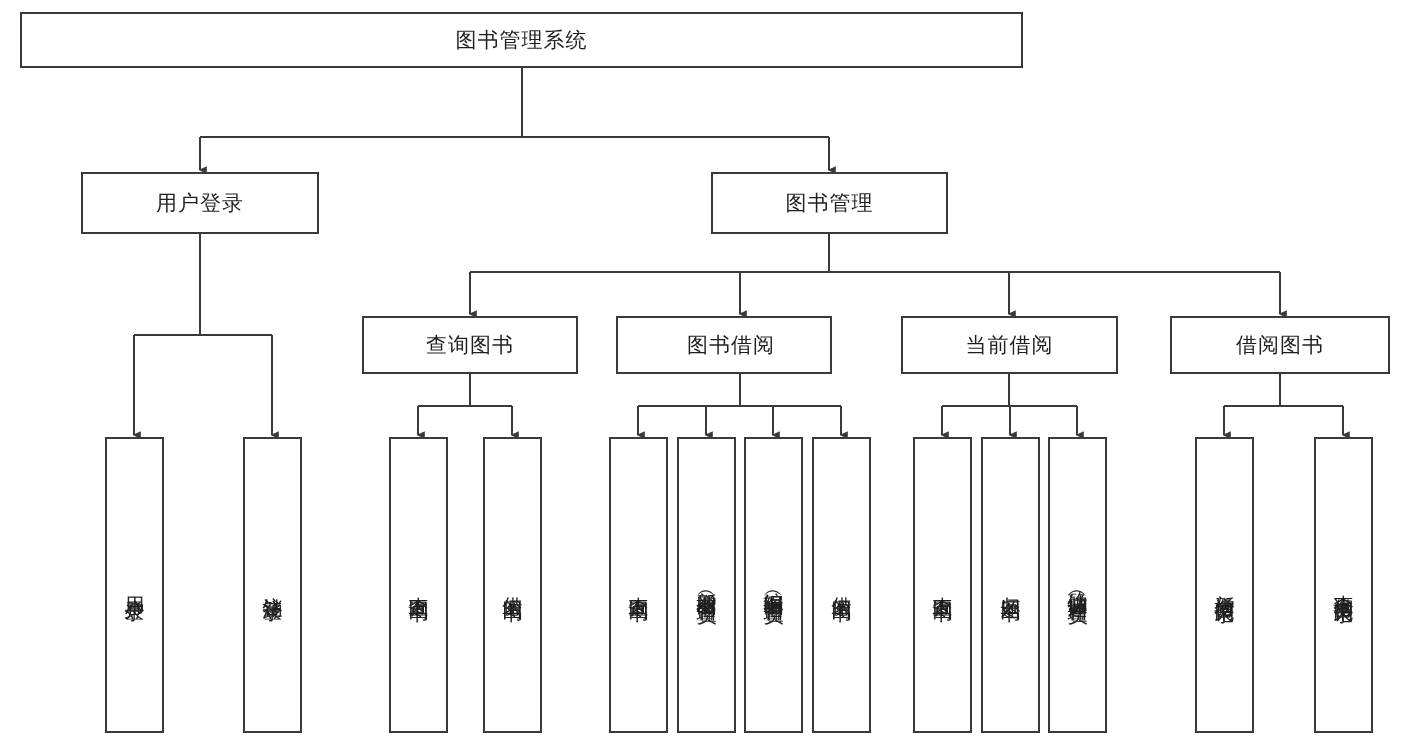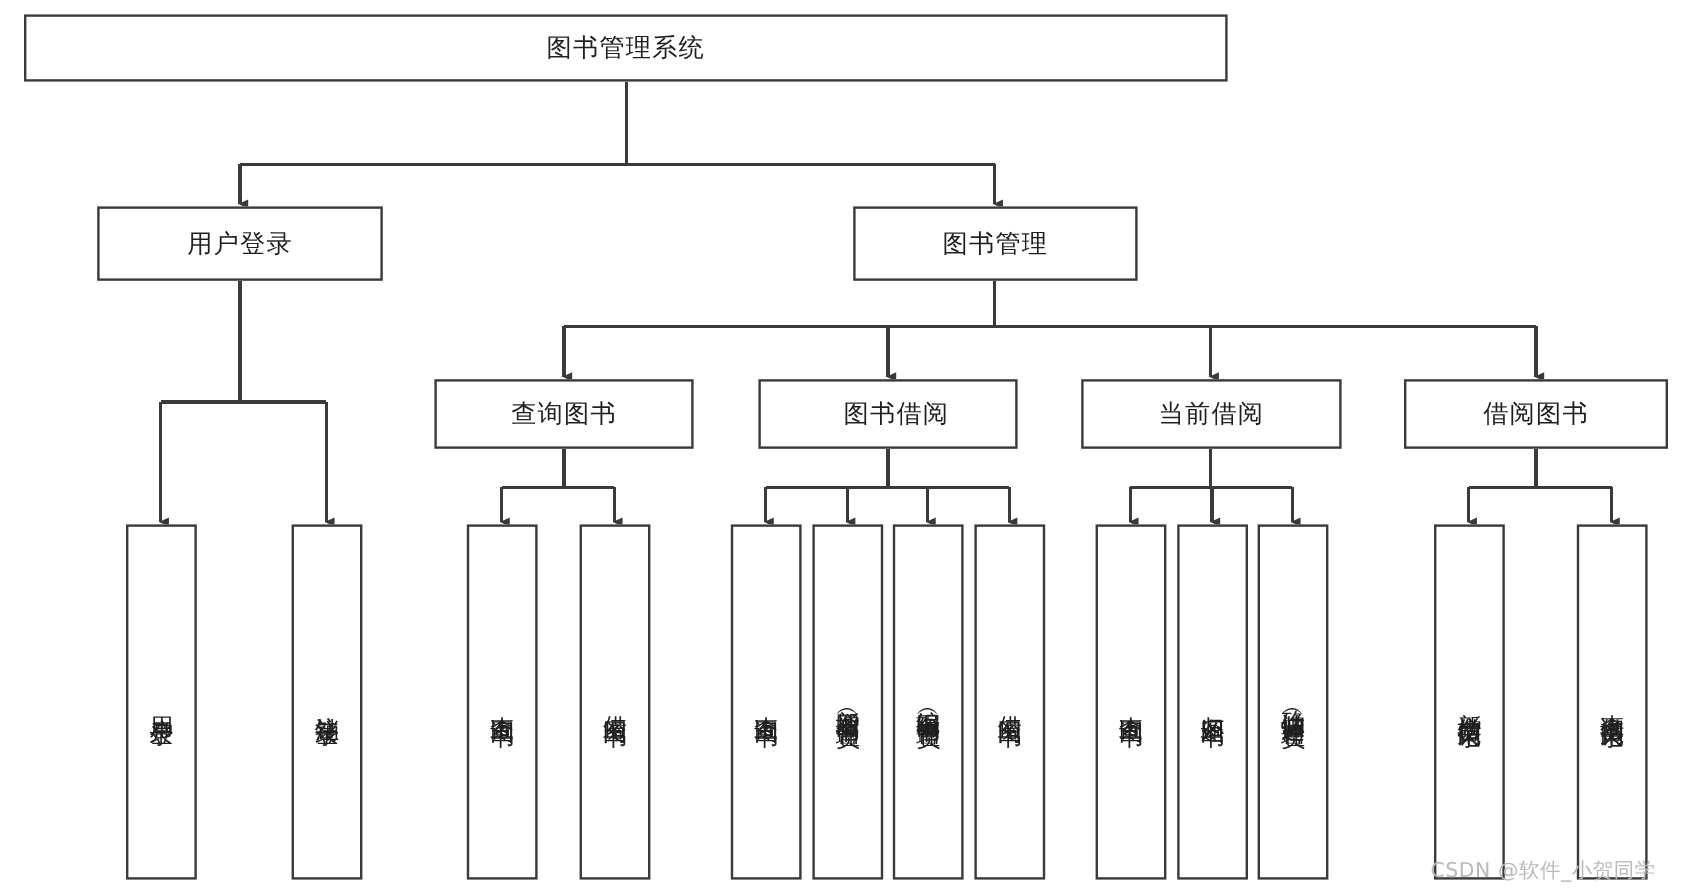--- a/index.html
+++ b/index.html
@@ -112,21 +112,21 @@
       </div>
       <div class="node horiz" style="left: 81px; top: 172px; width: 238px; height: 62px;">
         <span class="htext">用户登录</span>
       </div>
       <div class="node horiz" style="left: 711px; top: 172px; width: 237px; height: 62px;">
         <span class="htext">图书管理</span>
       </div>
       <div class="node horiz" style="left: 362px; top: 316px; width: 216px; height: 58px;">
         <span class="htext">查询图书</span>
       </div>
-      <div class="node horiz" style="left: 632px; top: 316px; width: 216px; height: 58px; padding-left: 14px;">
+      <div class="node horiz" style="left: 616px; top: 316px; width: 216px; height: 58px; padding-left: 14px;">
         <span class="htext">图书借阅</span>
       </div>
       <div class="node horiz" style="left: 901px; top: 316px; width: 217px; height: 58px; text-align: center;">
         <span class="htext">当前借阅</span>
       </div>
       <div class="node horiz" style="left: 1170px; top: 316px; width: 220px; height: 58px;">
         <span class="htext">借阅图书</span>
       </div>
       <div class="node vert" style="left: 105px; top: 437px; width: 59px; height: 296px;">
         <span class="vtext">用户登录</span>
@@ -162,15 +162,14 @@
         <span class="vtext">确认归还（管理员）</span>
       </div>
       <div class="node vert" style="left: 1195px; top: 437px; width: 59px; height: 296px;">
         <span class="vtext">新增借阅记录</span>
       </div>
       <div class="node vert" style="left: 1314px; top: 437px; width: 59px; height: 296px;">
         <span class="vtext">查询借阅记录</span>
       </div>
     </div>
 
-  <div class="watermark" style="left: 1192px; top: 714px;">CSDN @软件_小贺同学</div>
 
 </div>
 
 </body></html>

